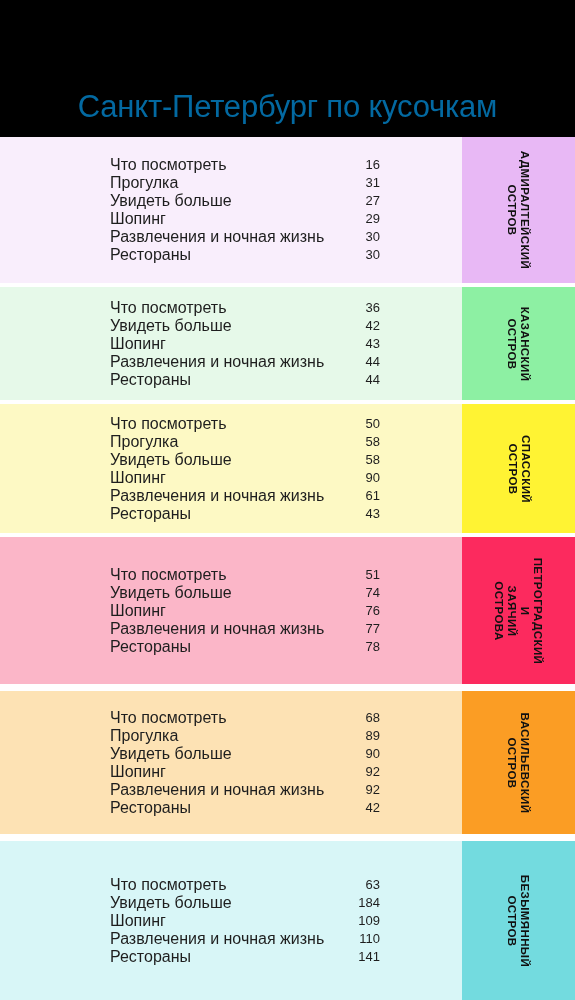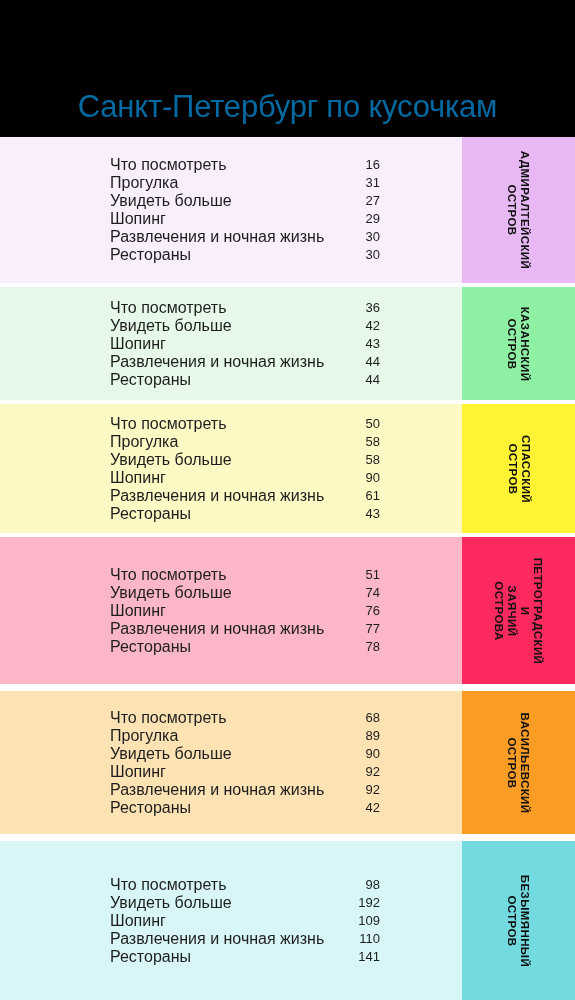--- a/index.html
+++ b/index.html
@@ -275,25 +275,25 @@
         </ul>
         <div class="tab" style="background: rgb(251, 157, 36); top: 0px; height: 143px;">
           <div class="tab-label">ВАСИЛЬЕВСКИЙ<br>ОСТРОВ</div>
         </div>
       </div>
       <div class="section" style="position: absolute; left: 0px; top: 704px; height: 159px;">
         <div class="section-bg" style="background: rgb(216, 246, 247);"></div>
         <ul class="toc-list">
           <li class="toc-row">
             <span class="toc-label">Что посмотреть</span>
-            <span class="toc-page">98</span>
-          </li>
-          <li class="toc-row">
-            <span class="toc-label">Увидеть больше</span>
-            <span class="toc-page">192</span>
+            <span class="toc-page">63</span>
+          </li>
+          <li class="toc-row">
+            <span class="toc-label">Увидеть больше</span>
+            <span class="toc-page">184</span>
           </li>
           <li class="toc-row">
             <span class="toc-label">Шопинг</span>
             <span class="toc-page">109</span>
           </li>
           <li class="toc-row">
             <span class="toc-label">Развлечения и ночная жизнь</span>
             <span class="toc-page">110</span>
           </li>
           <li class="toc-row">

